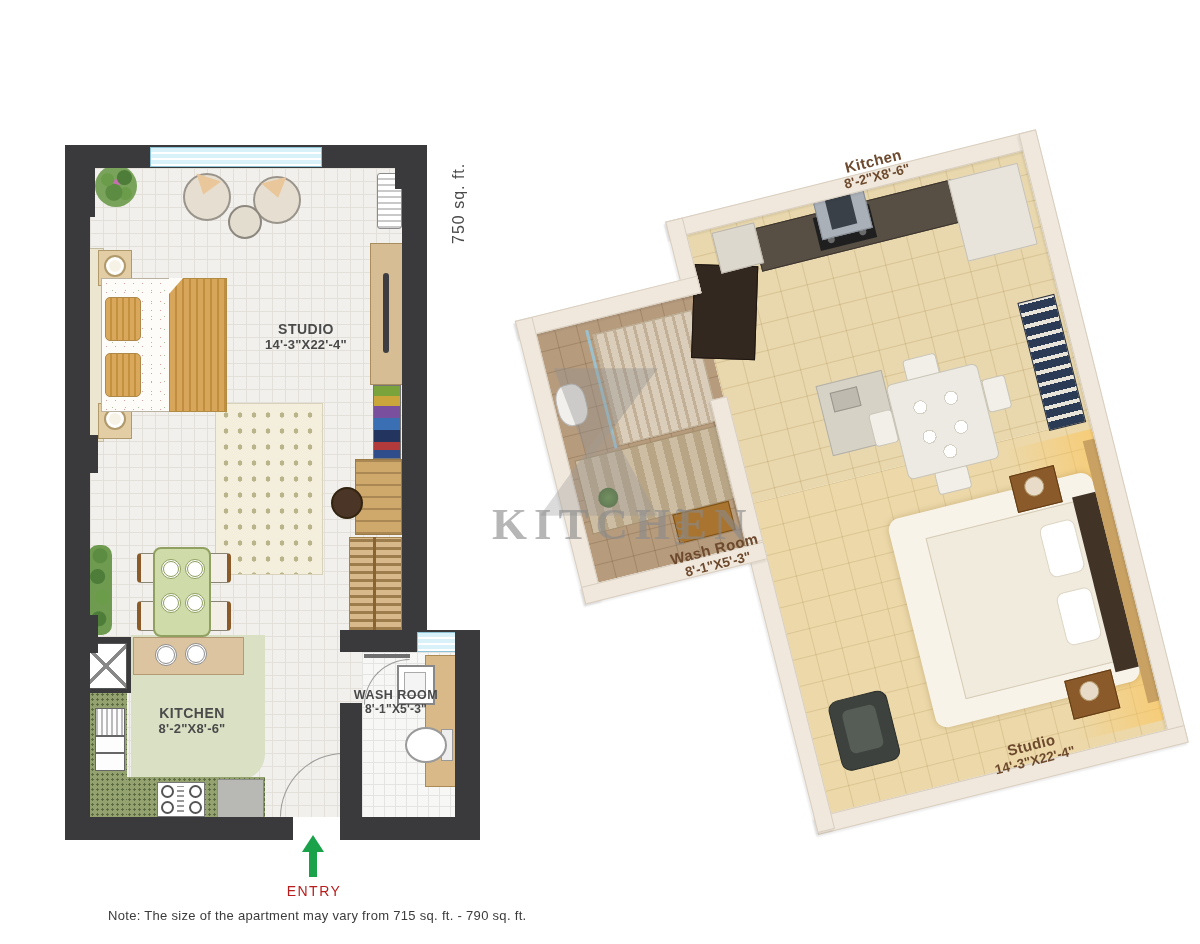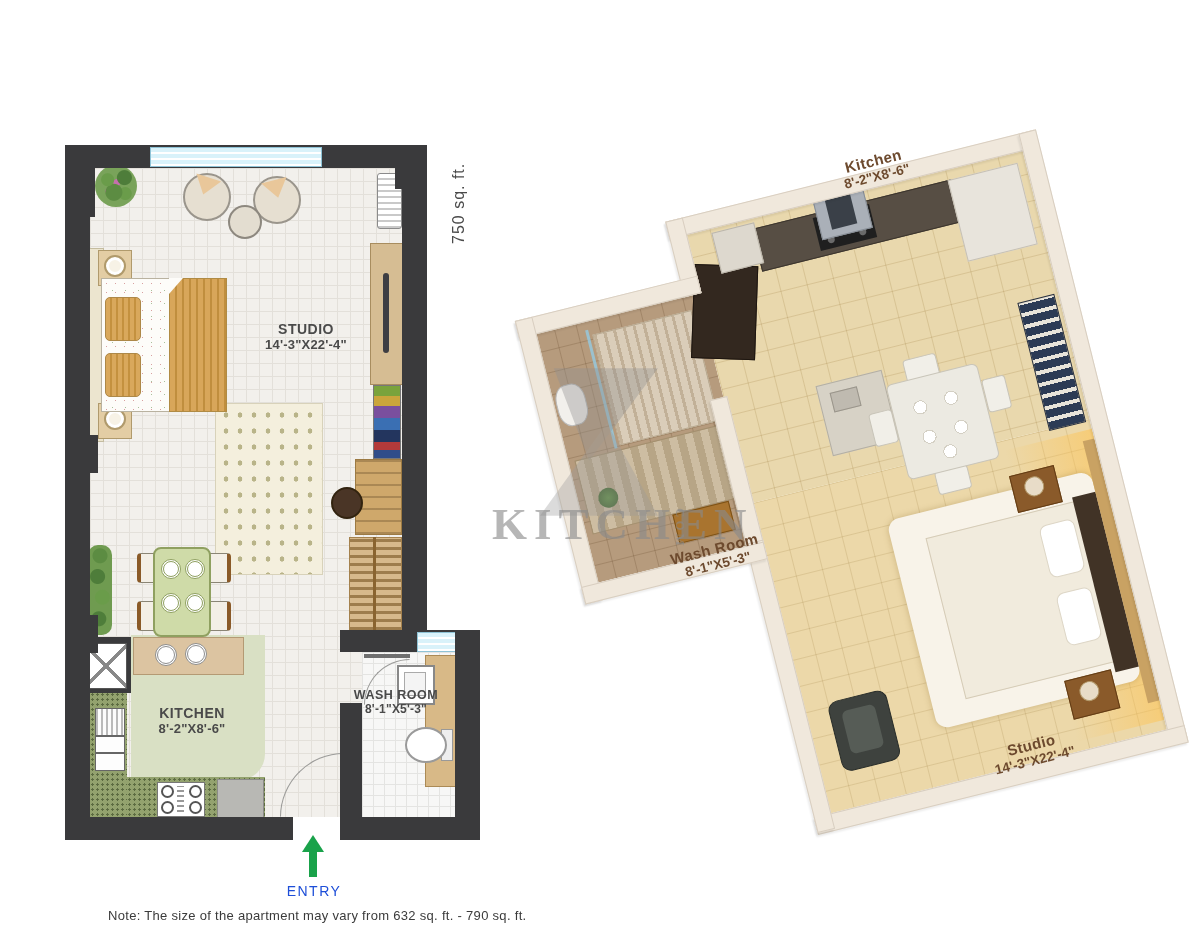--- a/index.html
+++ b/index.html
@@ -47,21 +47,21 @@
   .wm-logo{left:540px;top:368px;width:118px;height:148px;opacity:.5;}
   .wm-text{left:492px;top:498px;font-family:"Liberation Serif",serif;font-weight:bold;font-size:45px;
            letter-spacing:7px;color:#8a8a8a;opacity:.62;}
   .wm-tld{left:688px;top:508px;font-family:"Liberation Serif",serif;font-weight:bold;font-size:13px;
           letter-spacing:3px;color:#8a8a8a;opacity:.62;transform:rotate(90deg);transform-origin:left top;}
   
   .entry-tri{position:absolute;left:237px;top:690px;width:0;height:0;
     border-left:11px solid transparent;border-right:11px solid transparent;border-bottom:17px solid #19a24a;}
   .entry-stem{position:absolute;left:244px;top:706px;width:8px;height:26px;background:#19a24a;}
   .entry-lbl{position:absolute;left:210px;top:738px;width:78px;text-align:center;font-size:14px;
-    letter-spacing:1.5px;color:#1d4ed8;font-weight:400;}
+    letter-spacing:1.5px;color:#b91c1c;font-weight:400;}
 </style>
 </head>
 <body>
 
 <div class="stage">
 
   <div class="abs area-rot">750 sq. ft.</div>
 
   <div class="abs plan2d">
 
@@ -267,14 +267,14 @@
     </div>
   </div>
 
   <svg class="abs wm-logo" viewBox="0 0 120 150">
     <polygon points="14,0 120,0 50,94" fill="#8f8f8f" opacity="0.75"></polygon>
     <polygon points="68,56 120,150 0,150" fill="#9a9a9a" opacity="0.7"></polygon>
   </svg>
   <div class="abs wm-text">KITCHEN</div>
   <div class="abs wm-tld">COM</div>
 
-  <div class="abs note">Note: The size of the apartment may vary from 632 sq. ft. - 790 sq. ft.</div>
+  <div class="abs note">Note: The size of the apartment may vary from 715 sq. ft. - 790 sq. ft.</div>
 </div>
 
 </body></html>

